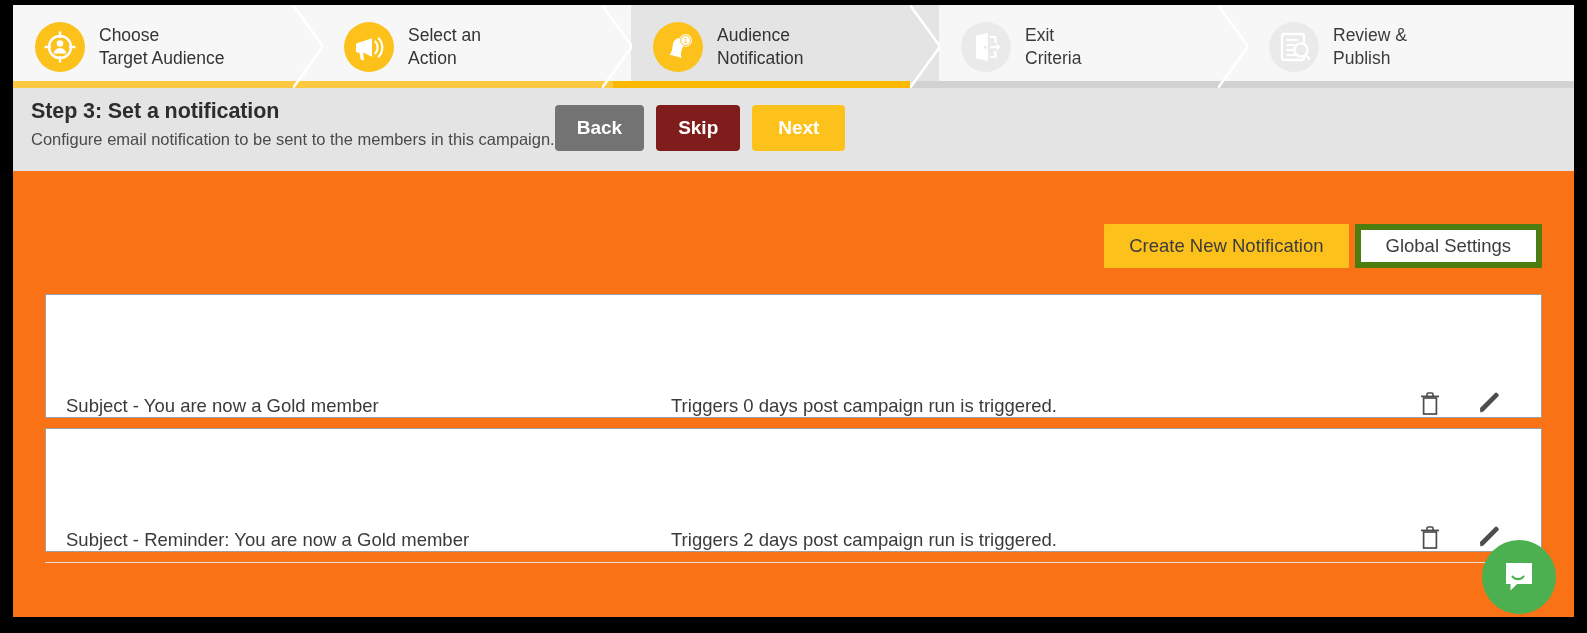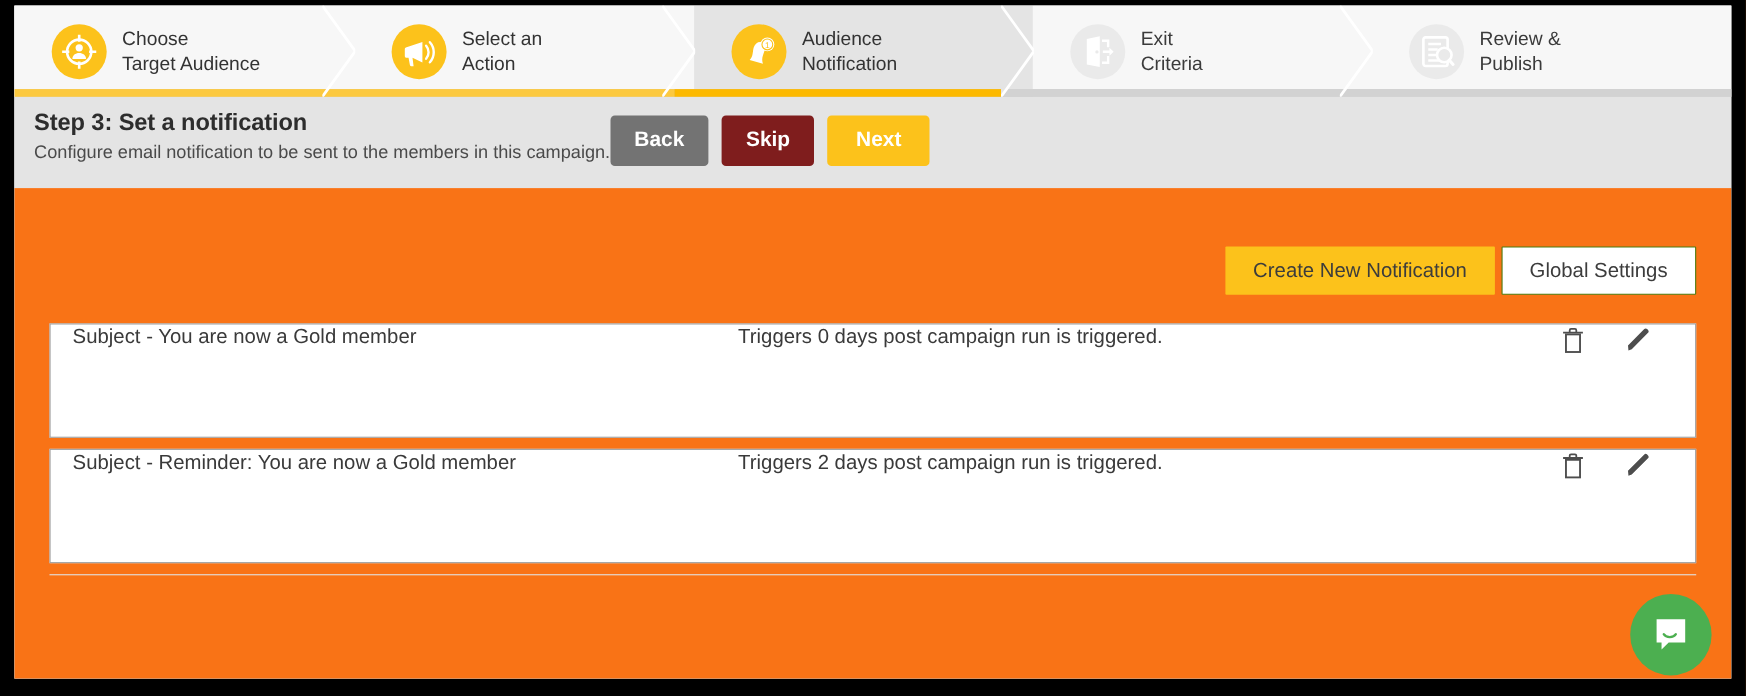--- a/index.html
+++ b/index.html
@@ -22,21 +22,21 @@
     position: relative;
     height: 83px;
     background: #f7f7f7;
     display: flex;
     align-items: stretch;
   }
   .step {
     position: relative;
     display: flex;
     align-items: center;
-    padding-left: 34px;
+    padding-left: 22px;
     background: #f7f7f7;
   }
   .step.done { background: #f7f7f7; }
   .step.active { background: #e4e4e4; }
   .step .chev {
     position: absolute;
     right: -1px; top: 0;
     width: 30px; height: 100%;
     z-index: 3;
     pointer-events: none;
@@ -121,36 +121,36 @@
     height: 44px;
     padding: 0 25px;
     font-family: "Liberation Sans", sans-serif;
     font-size: 18.5px;
     color: #3c3c3c;
     cursor: pointer;
     border-radius: 1px;
   }
   .btn-outline {
     background: #ffffff;
-    border: 1px solid #4d7c0f;
+    border: 6px solid #4d7c0f;
     height: 44px;
     padding: 0 25px;
     font-family: "Liberation Sans", sans-serif;
     font-size: 18.5px;
     color: #3c3c3c;
     cursor: pointer;
     border-radius: 1px;
   }
 
   .cards { margin-top: 26px; }
   .card {
     border: 1px solid #9e9e9e;
-    height: 104px;
-    display: flex;
-    align-items: flex-start;
+    height: 124px;
+    display: flex;
+    align-items: flex-end;
     margin-bottom: 10px;
     background: #ffffff;
   }
   .card .subject {
     width: 625px;
     padding-left: 20px;
     font-size: 18.5px;
     color: #3a3a3a;
   }
   .card .trigger {

